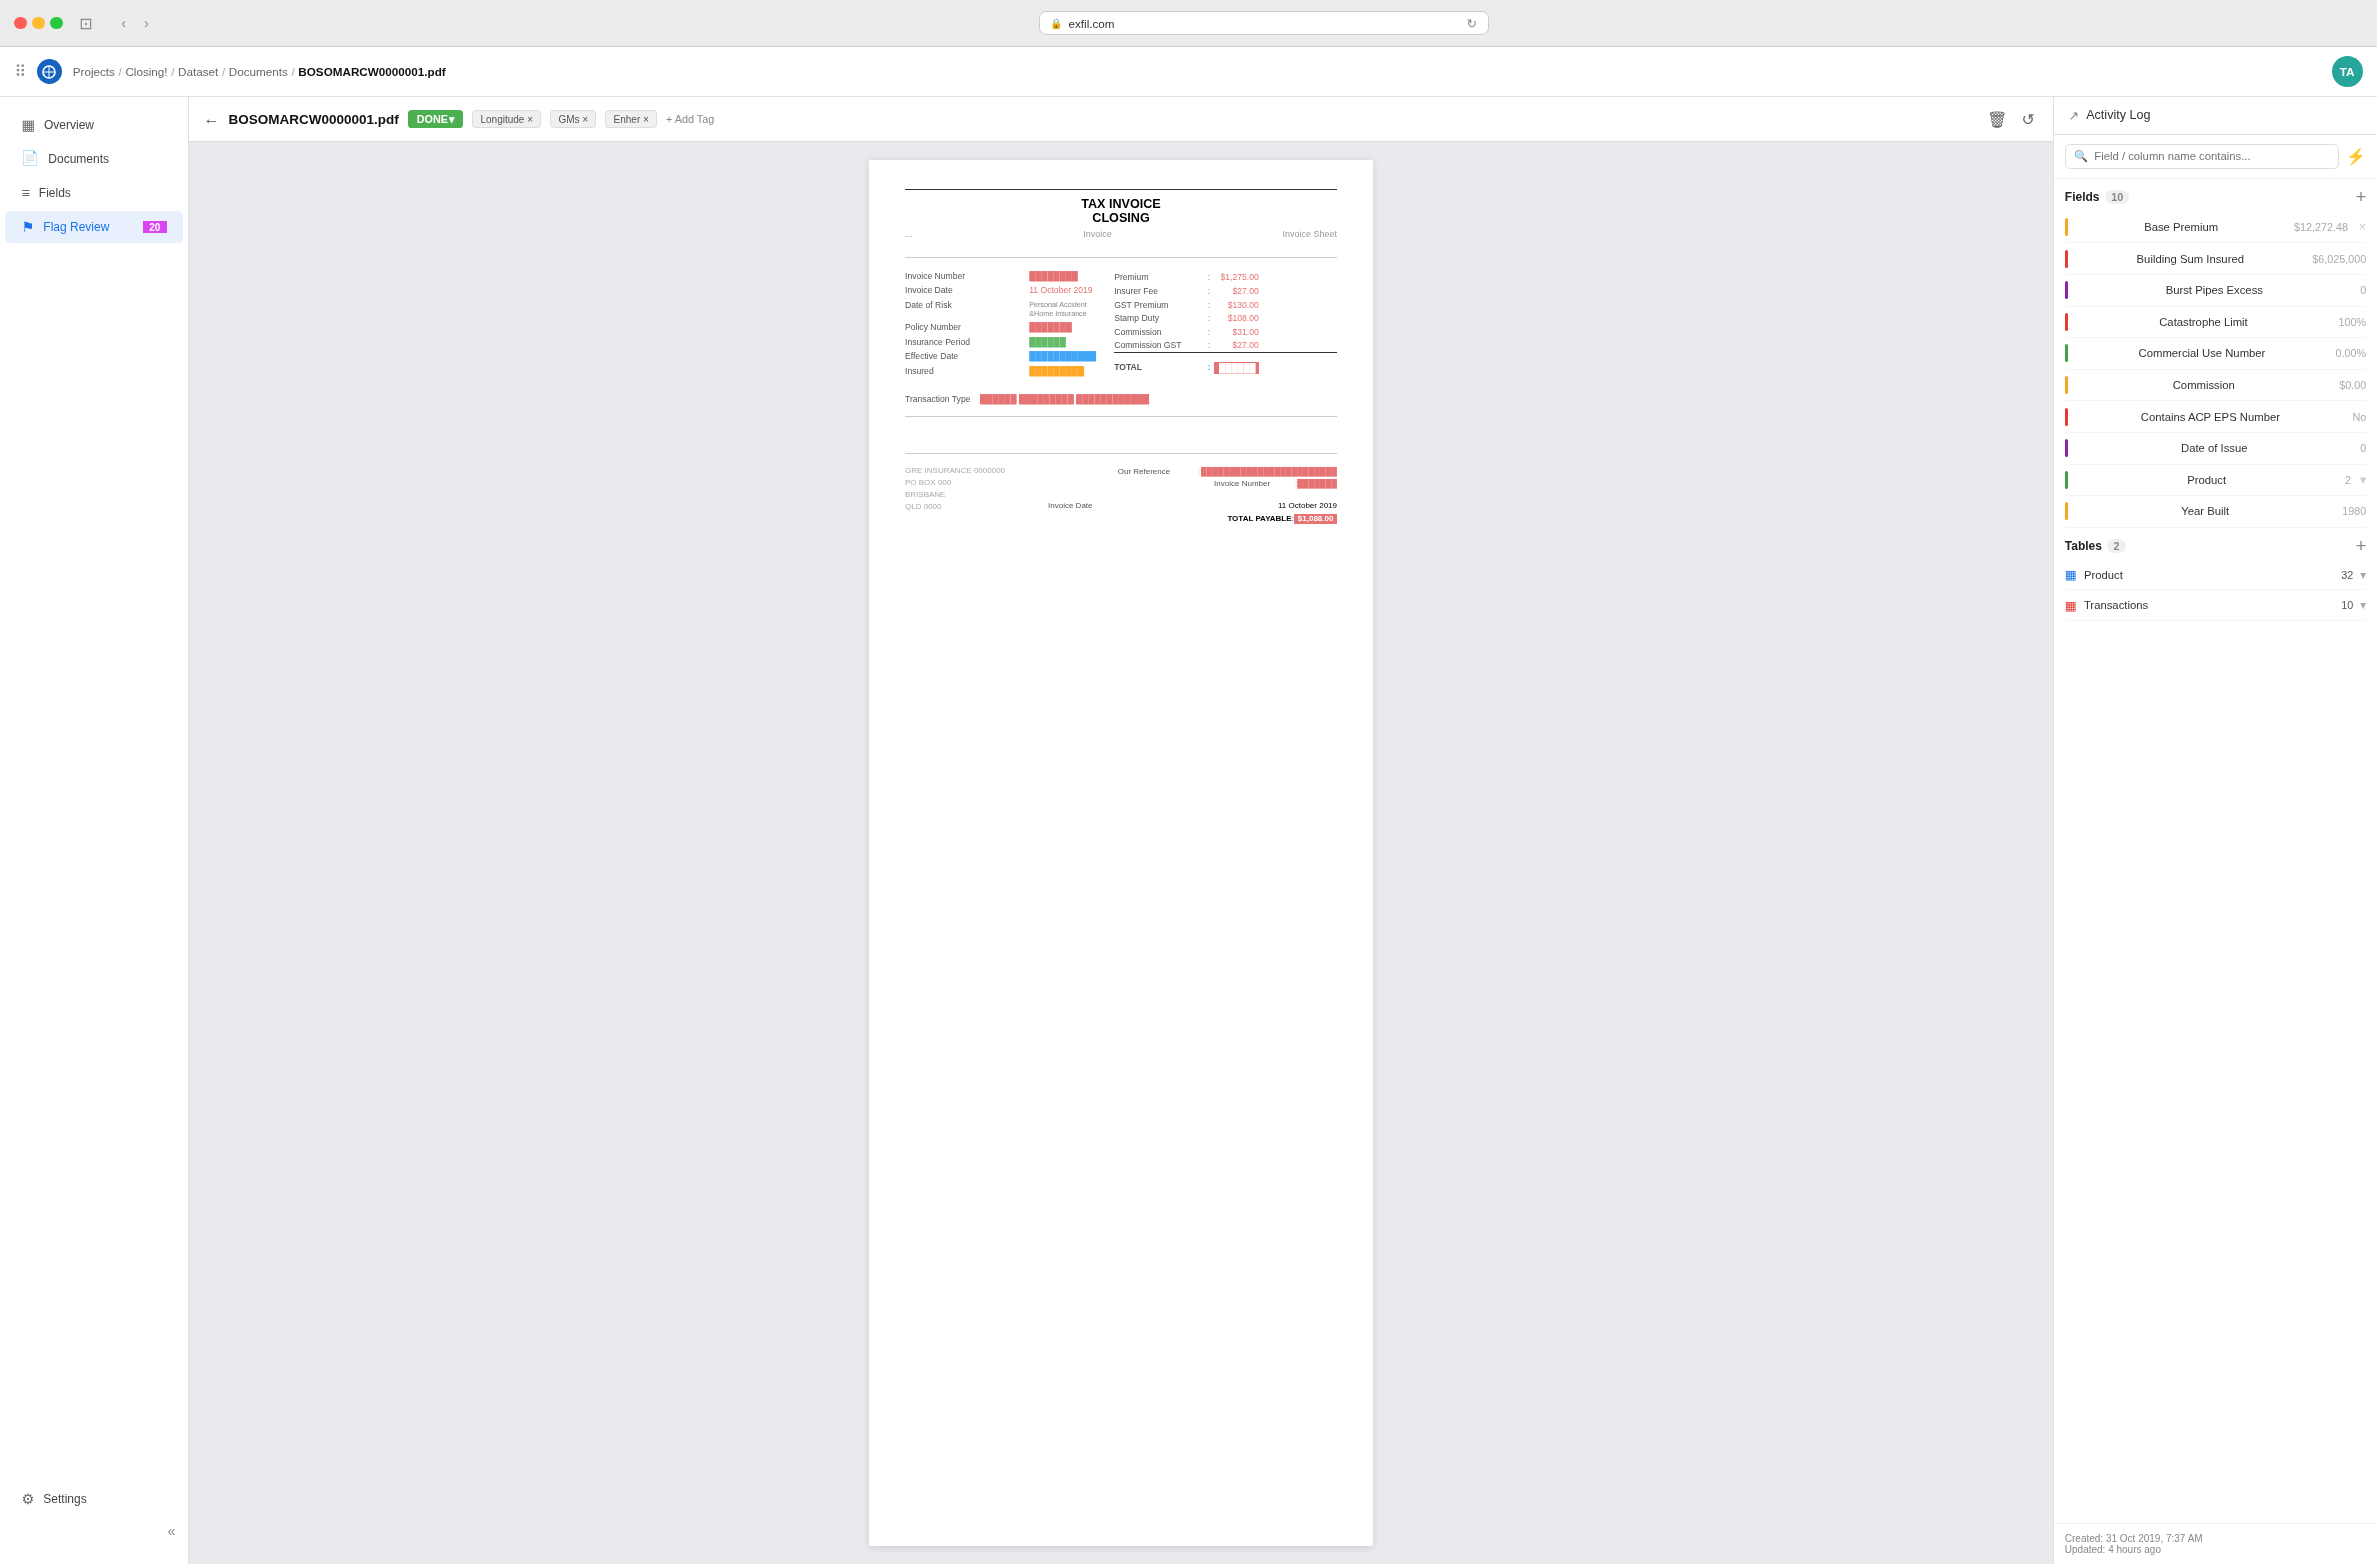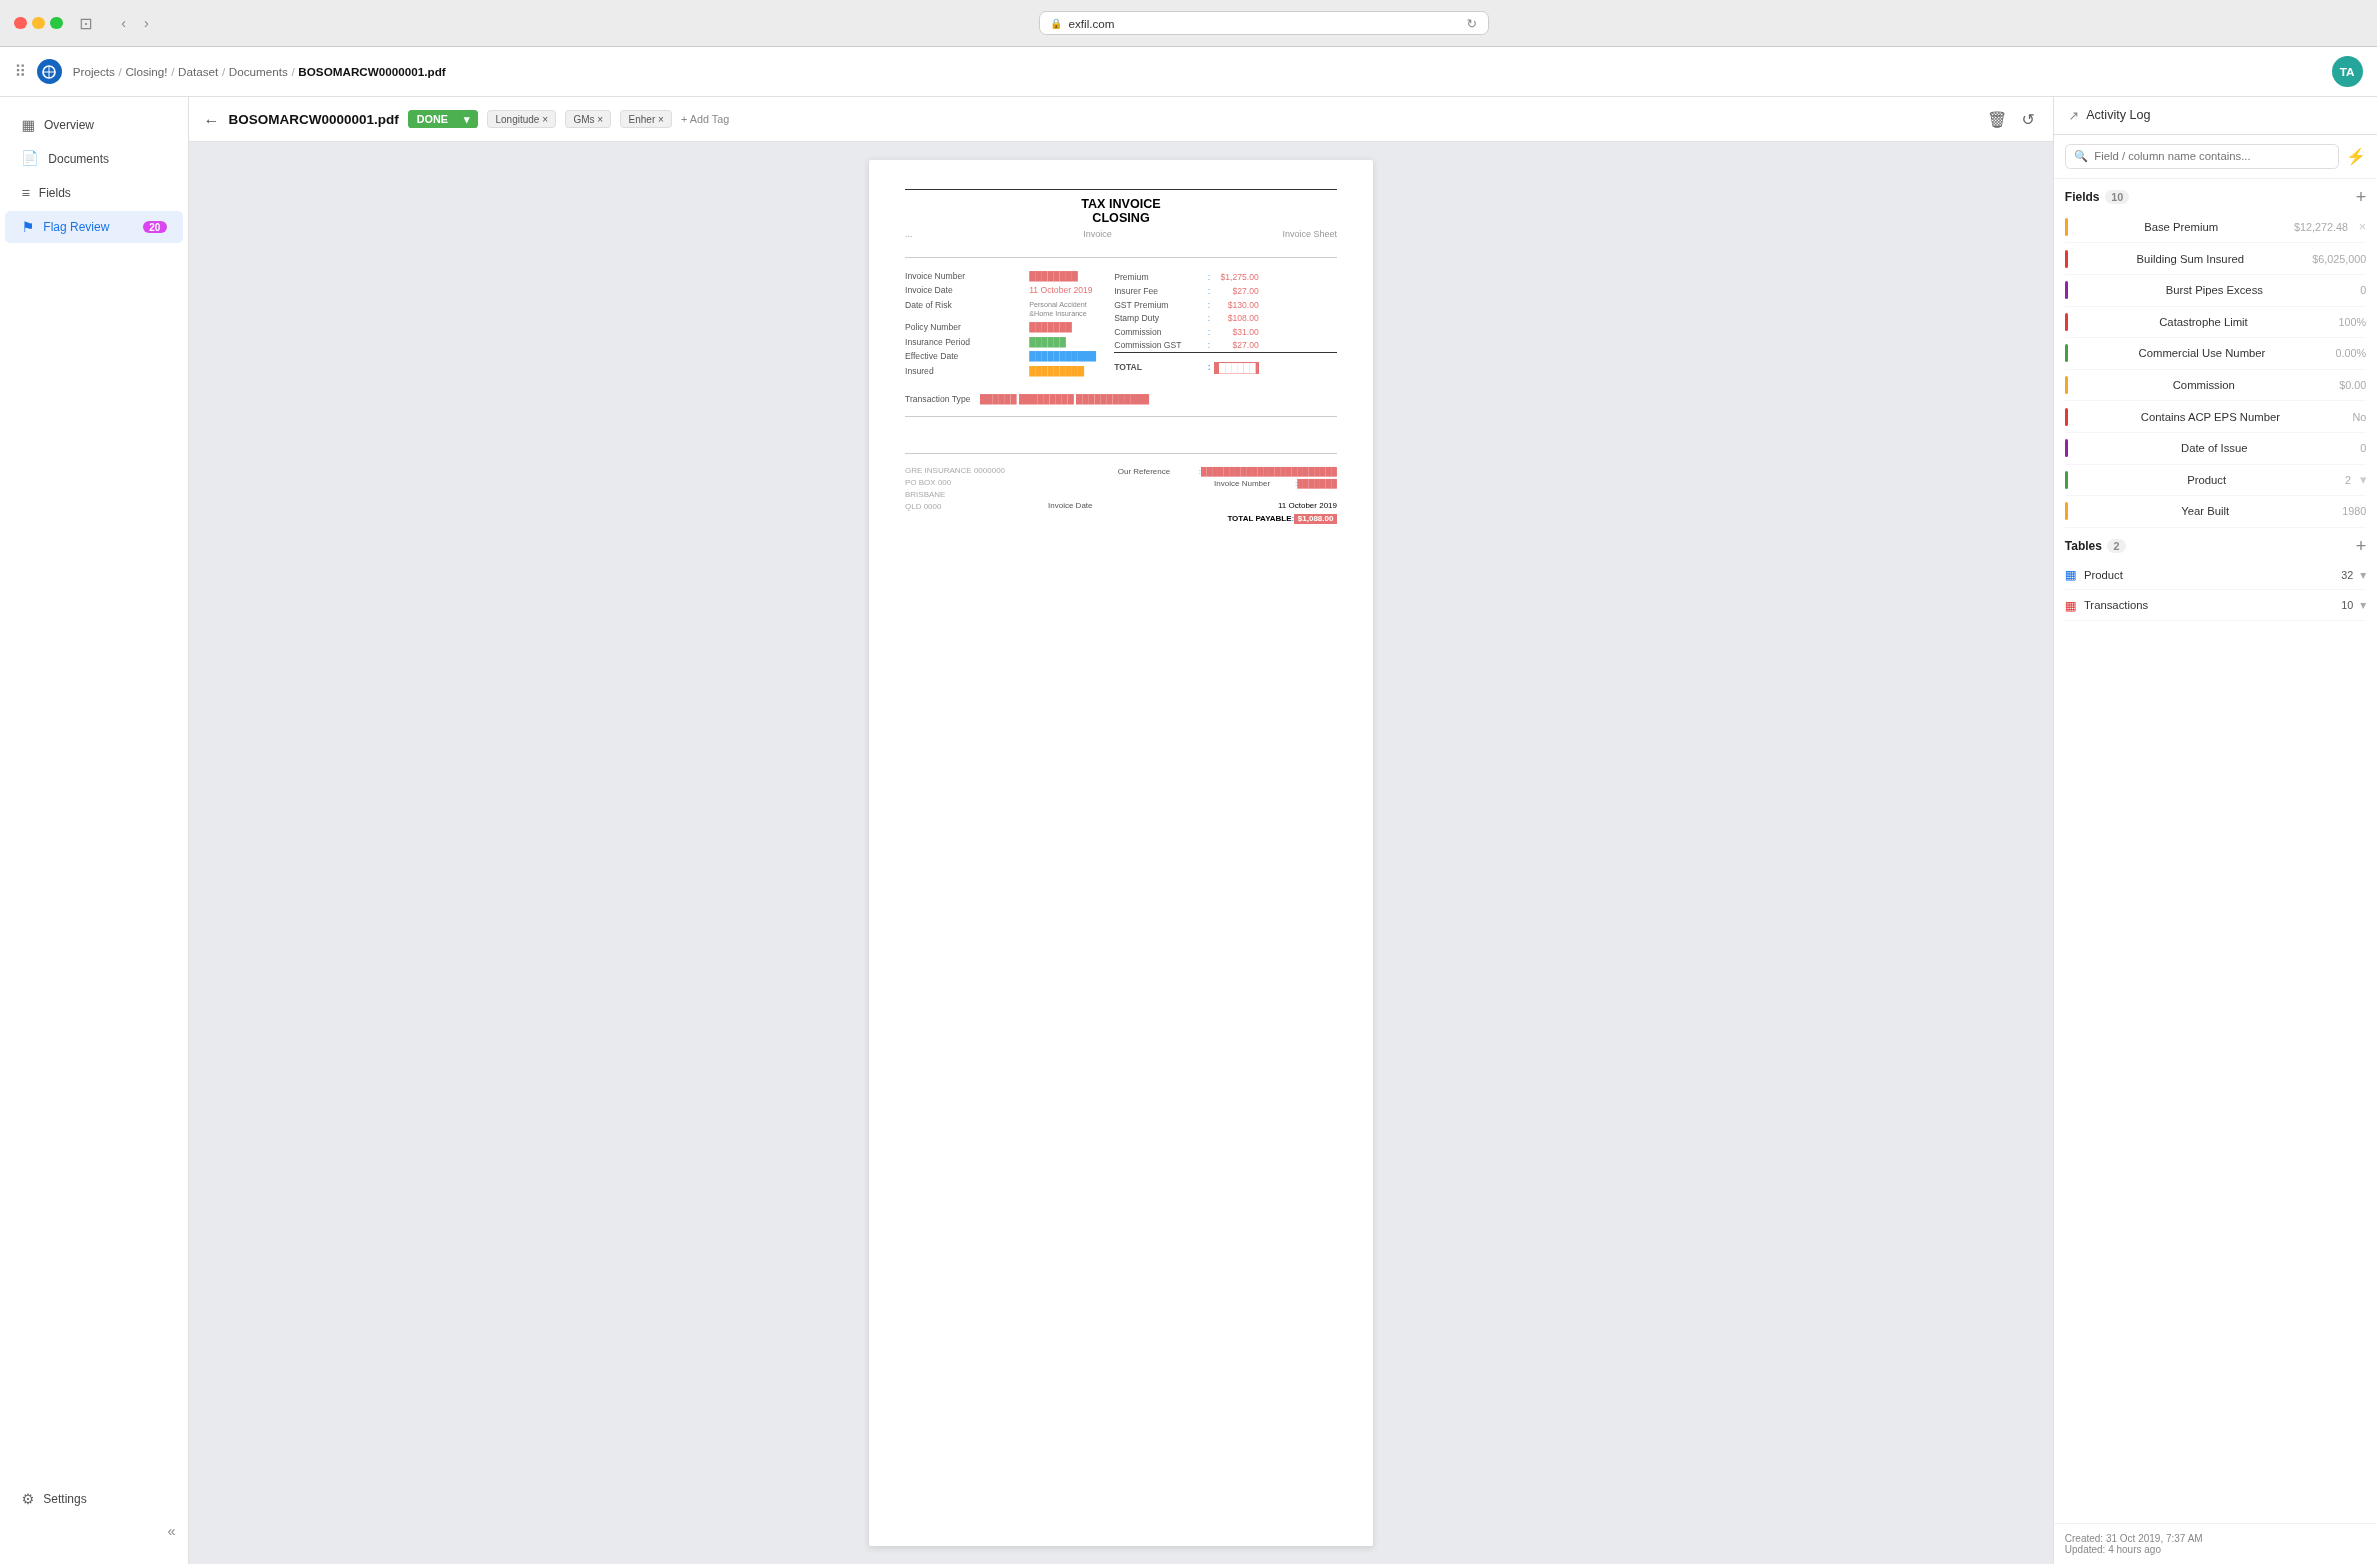--- a/index.html
+++ b/index.html
@@ -82,21 +82,21 @@
       border-radius: 5.4px;
       margin: 0.9px 5.4px;
     }
     .sidebar-item.active { background: #e8f0fe; color: #1a73e8; }
     .sidebar-item-icon { font-size: 14.4px; color: #666; }
     .sidebar-item.active .sidebar-item-icon { color: #1a73e8; }
     .sidebar-badge {
       margin-left: auto;
       background: #d946ef;
       color: #fff;
-      border-radius: 6px;
+      border-radius: 0;
       padding: 0.9px 6.3px;
       font-size: 10px;
       font-weight: 600;
     }
     .sidebar-bottom { margin-top: auto; padding-bottom: 7.2px; }
     .sidebar-collapse-btn { display: flex; justify-content: flex-end; padding: 7.2px 12.6px; cursor: pointer; color: #888; }
 
     
     .doc-viewer { flex: 1; display: flex; flex-direction: column; overflow: hidden; }
     .doc-toolbar {
@@ -112,21 +112,21 @@
     .doc-title { font-size: 13.5px; font-weight: 600; color: #111; }
     .doc-tag-done {
       background: #4caf50;
       color: #fff;
       border-radius: 3.6px;
       padding: 2.7px 9px;
       font-size: 10.8px;
       font-weight: 600;
       display: flex;
       align-items: center;
-      gap: 16px;
+      gap: 1px;
       cursor: pointer;
     }
     .doc-tag {
       background: #f0f0f0;
       border: 0.9px solid #ddd;
       border-radius: 3.6px;
       padding: 2.7px 7.2px;
       font-size: 10px;
       color: #555;
       cursor: pointer;

